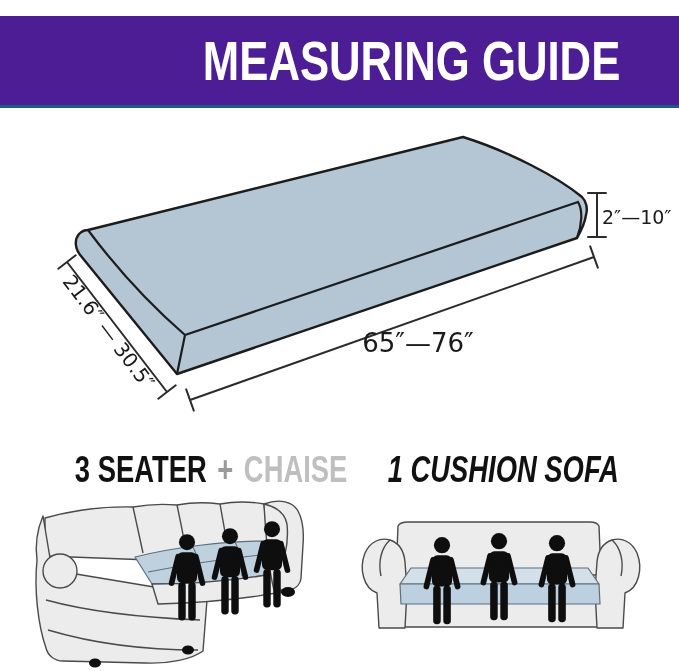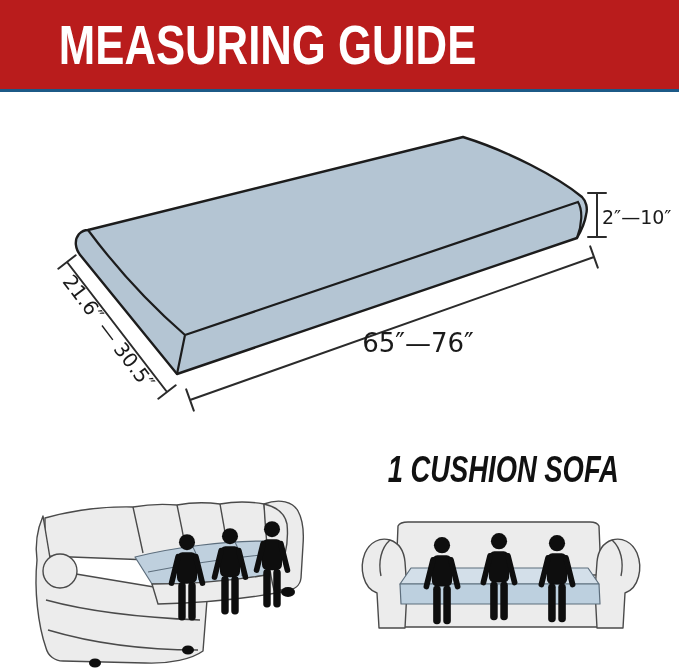--- a/index.html
+++ b/index.html
@@ -1,23 +1,23 @@
 <!DOCTYPE html>
 <html><head>
 <meta charset="utf-8">
 <style>
   html,body{margin:0;padding:0;background:#fff;}
   .page{
     position:relative;width:679px;height:671px;overflow:hidden;
     background:#ffffff;font-family:"Liberation Sans",sans-serif;
   }
   .banner{
-    position:absolute;left:0;top:0;width:679px;height:89px;
-    background:#b91c1c;border-bottom:3px solid #1c5a87;
-    display:flex;align-items:center;justify-content:flex-start;
+    position:absolute;left:0;top:16px;width:679px;height:89px;
+    background:#4c1d95;border-bottom:3px solid #1c5a87;
+    display:flex;align-items:center;justify-content:flex-end;
   }
   .banner-text{
     color:#ffffff;font-weight:bold;font-size:56px;letter-spacing:0px;
     display:inline-block;transform:scaleX(0.78);transform-origin:center;
     white-space:nowrap;
   }
   .fig-svg{position:absolute;left:0;top:0;width:679px;height:671px;}
   .sec-title{
     position:absolute;top:449px;width:300px;text-align:center;
     font-weight:bold;font-size:37px;white-space:nowrap;
@@ -145,17 +145,24 @@
         <use href="#person-def" transform="translate(499,543) scale(0.92)"></use>
         <use href="#person-def" transform="translate(557,545) scale(0.92)"></use>
       </g>
     </g>
   </svg>
 
   <div class="banner">
     <span class="banner-text">MEASURING GUIDE</span>
   </div>
 
+  <div class="sec-title title-left">
+    <span class="squeeze">
+      <span class="t-black">3 SEATER</span>
+      <span class="t-plus">+</span>
+      <span class="t-accent">CHAISE</span>
+    </span>
+  </div>
   <div class="sec-title title-right">
     <span class="squeeze t-black">1 CUSHION SOFA</span>
   </div>
 
 </div>
 
 </body></html>

